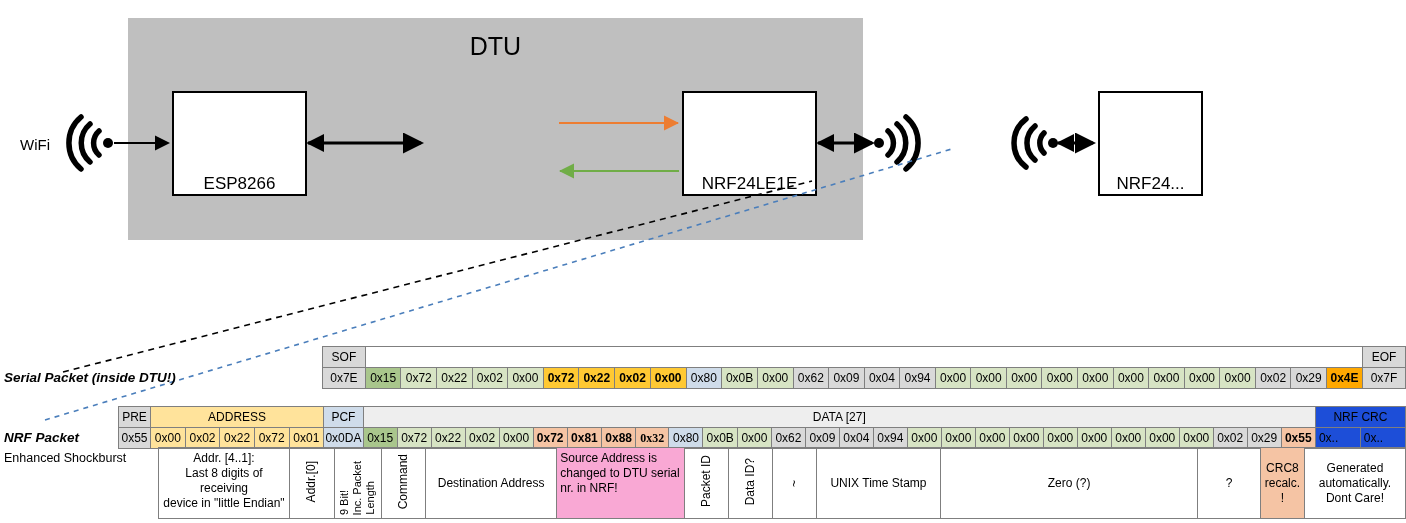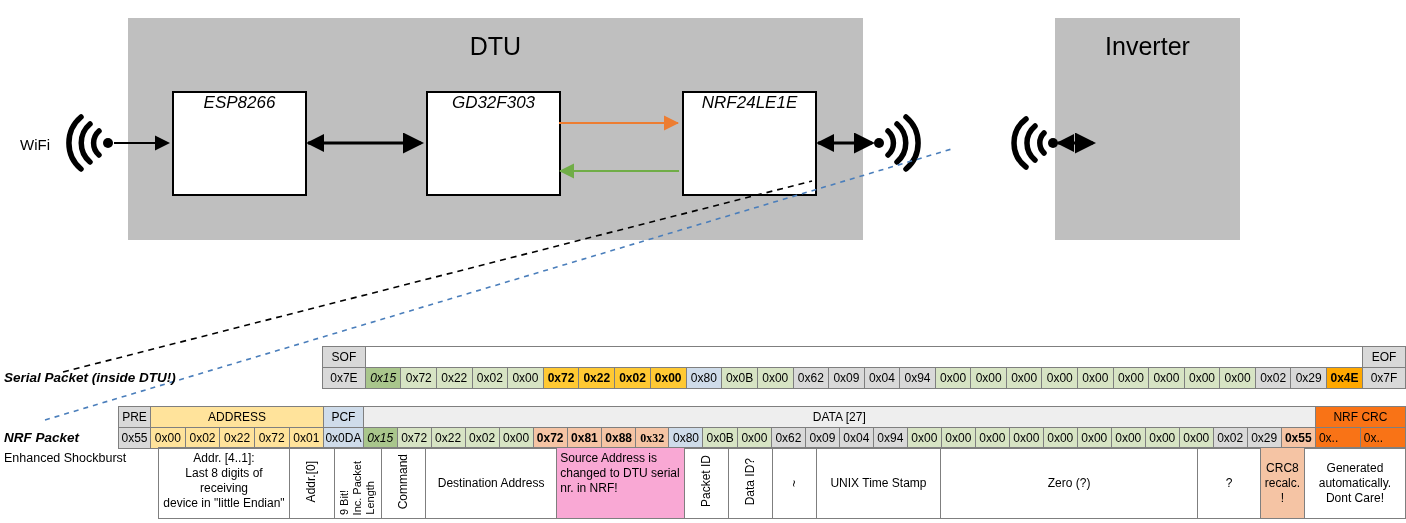--- a/index.html
+++ b/index.html
@@ -12,22 +12,22 @@
   #block-diagram{position:absolute;left:0;top:0;width:1292px;height:300px;}
   .enclosure{
     position:absolute;background:#bfbfbf;
   }
   .enclosure-title{
     position:absolute;left:0;right:0;top:14px;text-align:center;
     font-size:25px;color:#000;
   }
   .chip{
     position:absolute;background:#ffffff;border:2.5px solid #000;
-    display:flex;align-items:flex-start;justify-content:center;
-    font-size:17px;color:#000;font-style:italic;
+    display:flex;align-items:flex-end;justify-content:center;
+    font-size:17px;color:#000;
   }
   .wifi-label{position:absolute;font-size:15px;}
   
   #arrow-layer{position:absolute;left:0;top:0;width:1406px;height:523px;pointer-events:none;}
 
   
   .row-title{
     position:absolute;font-style:italic;font-weight:bold;font-size:13.5px;
     white-space:nowrap;
   }
@@ -43,27 +43,27 @@
     text-align:center;
     padding:0;
     height:20px;
     line-height:19px;
     white-space:nowrap;
     overflow:hidden;
   }
   td.hdr{background:#d9d9d9;}
   td.none{border:none;background:transparent;}
   td.grey{background:#d9d9d9;}
-  td.green-dark{background:#a9c68c;font-style:italic;}
+  td.green-dark{background:#a9c68c;}
   td.green{background:#d7e4c4;}
   td.gold{background:#ffc933;font-weight:bold;}
   td.orangecell{background:#ffa800;font-weight:bold;}
   td.salmon{background:#f5c4a4;font-weight:bold;}
   td.bluelt{background:#cfdcea;}
-  td.blue{background:#f97316;}
+  td.blue{background:#1d4ed8;}
   td.yellow{background:#ffe39b;}
   td.lightgrey-hdr{background:#eeeeee;}
 
   
   table.desc{position:absolute;border-collapse:collapse;table-layout:fixed;}
   table.desc td{
     border:1px solid #7f7f7f;font-size:12px;padding:1px 3px;
     height:66px;vertical-align:middle;text-align:center;color:#000;
   }
   table.desc td.left{text-align:left;vertical-align:top;padding-top:3px;line-height:15px;}
@@ -75,32 +75,29 @@
 </style>
 </head>
 <body>
 
 <div id="block-diagram">
 
   <div class="enclosure" style="left:128px;top:18px;width:735px;height:222px;">
     <div class="enclosure-title">DTU</div>
   </div>
 
-  <div class="enclosure" style="left:1055px;top:18px;width:185px;height:222px;">
-    <div class="enclosure-title">Inverter</div>
-  </div>
 
   <div class="chip" style="left:172px;top:91px;width:131px;height:101px;">
     <span>ESP8266</span>
   </div>
-  <div class="chip" style="left:426px;top:91px;width:131px;height:101px;">
-    <span>GD32F303</span>
-  </div>
   <div class="chip" style="left:682px;top:91px;width:131px;height:101px;">
     <span>NRF24LE1E</span>
+  </div>
+  <div class="chip" style="left:1098px;top:91px;width:101px;height:101px;">
+    <span>NRF24...</span>
   </div>
 
   <div class="wifi-label" style="left:20px;top:136px;">WiFi</div>
 </div>
 
 <svg id="arrow-layer" viewBox="0 0 1406 523">
   <defs>
     <marker id="ah-black" markerWidth="7" markerHeight="7" refX="6" refY="3.5" orient="auto">
       <path d="M0,0 L7,3.5 L0,7 z" fill="#000"></path>
     </marker>

